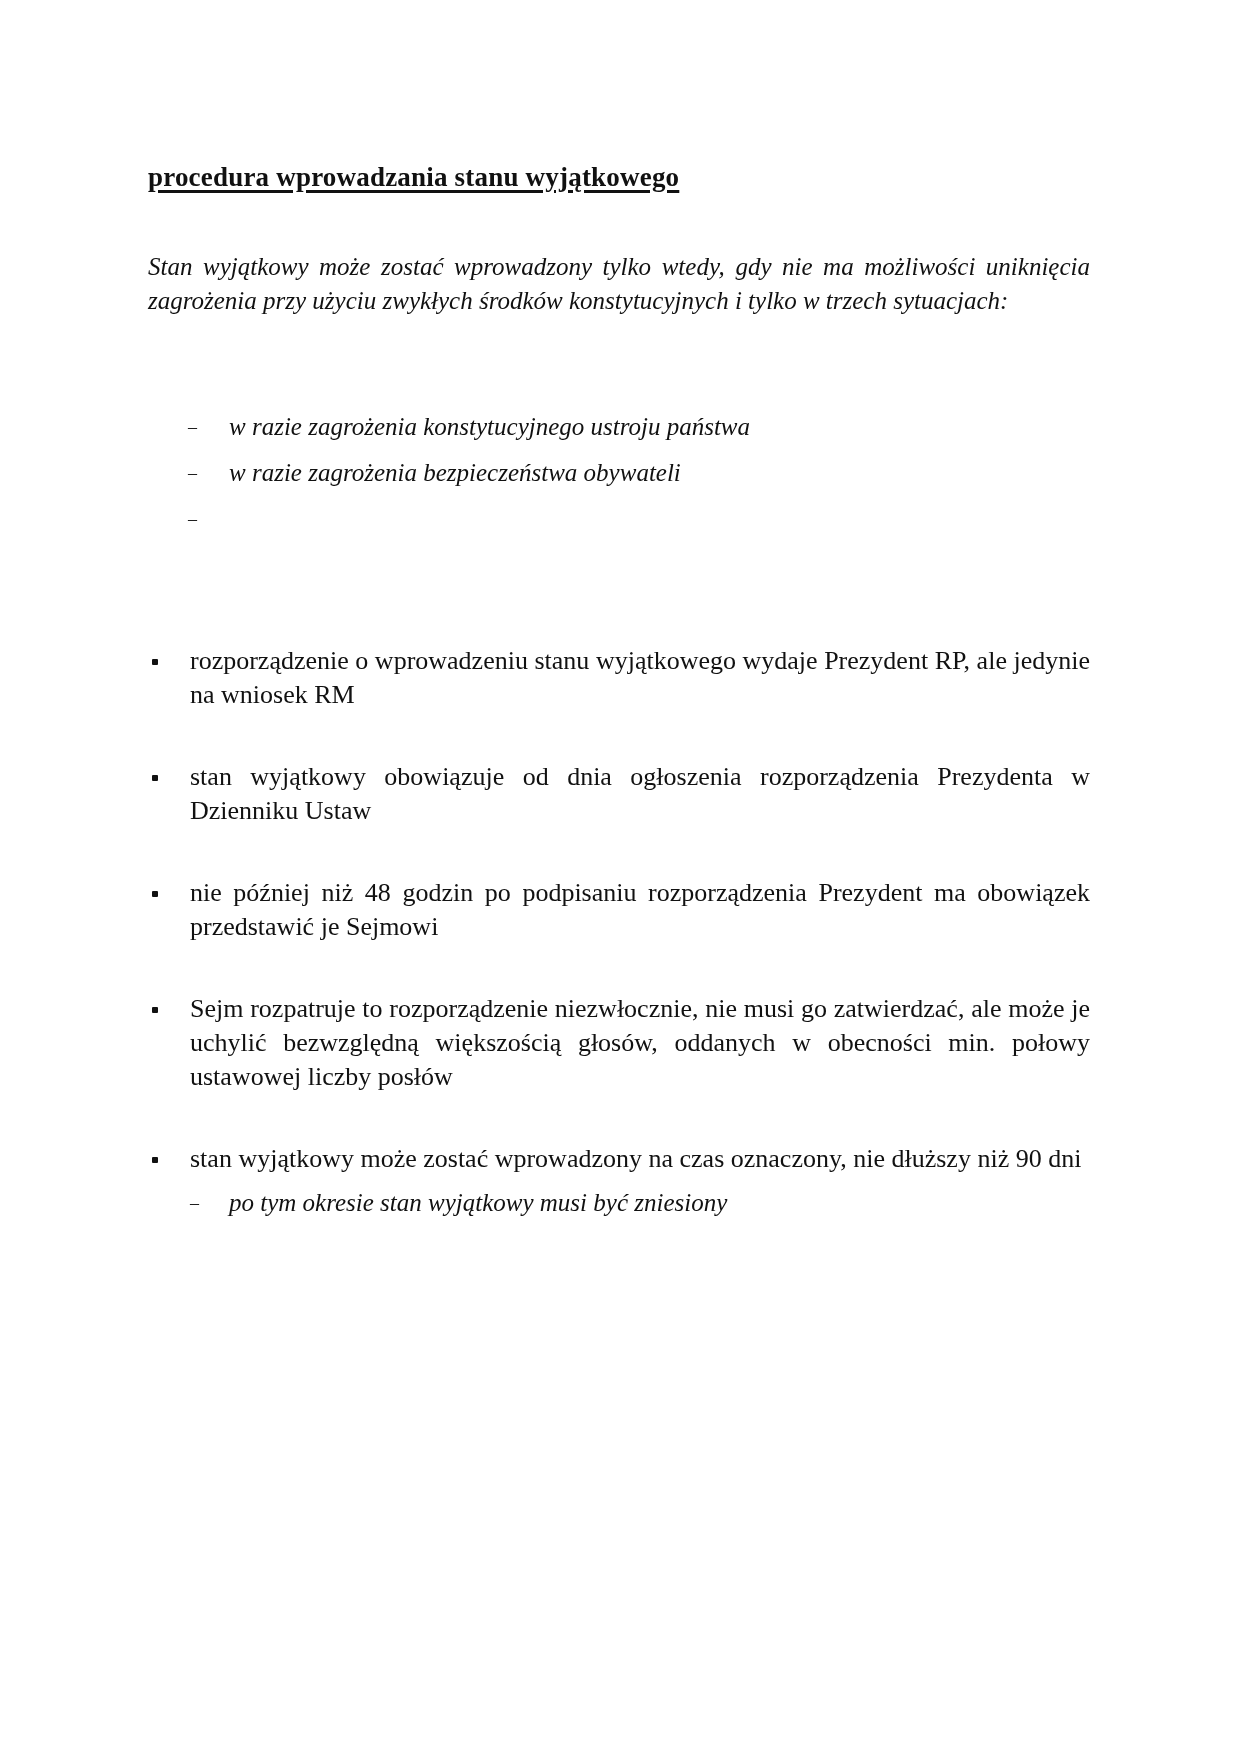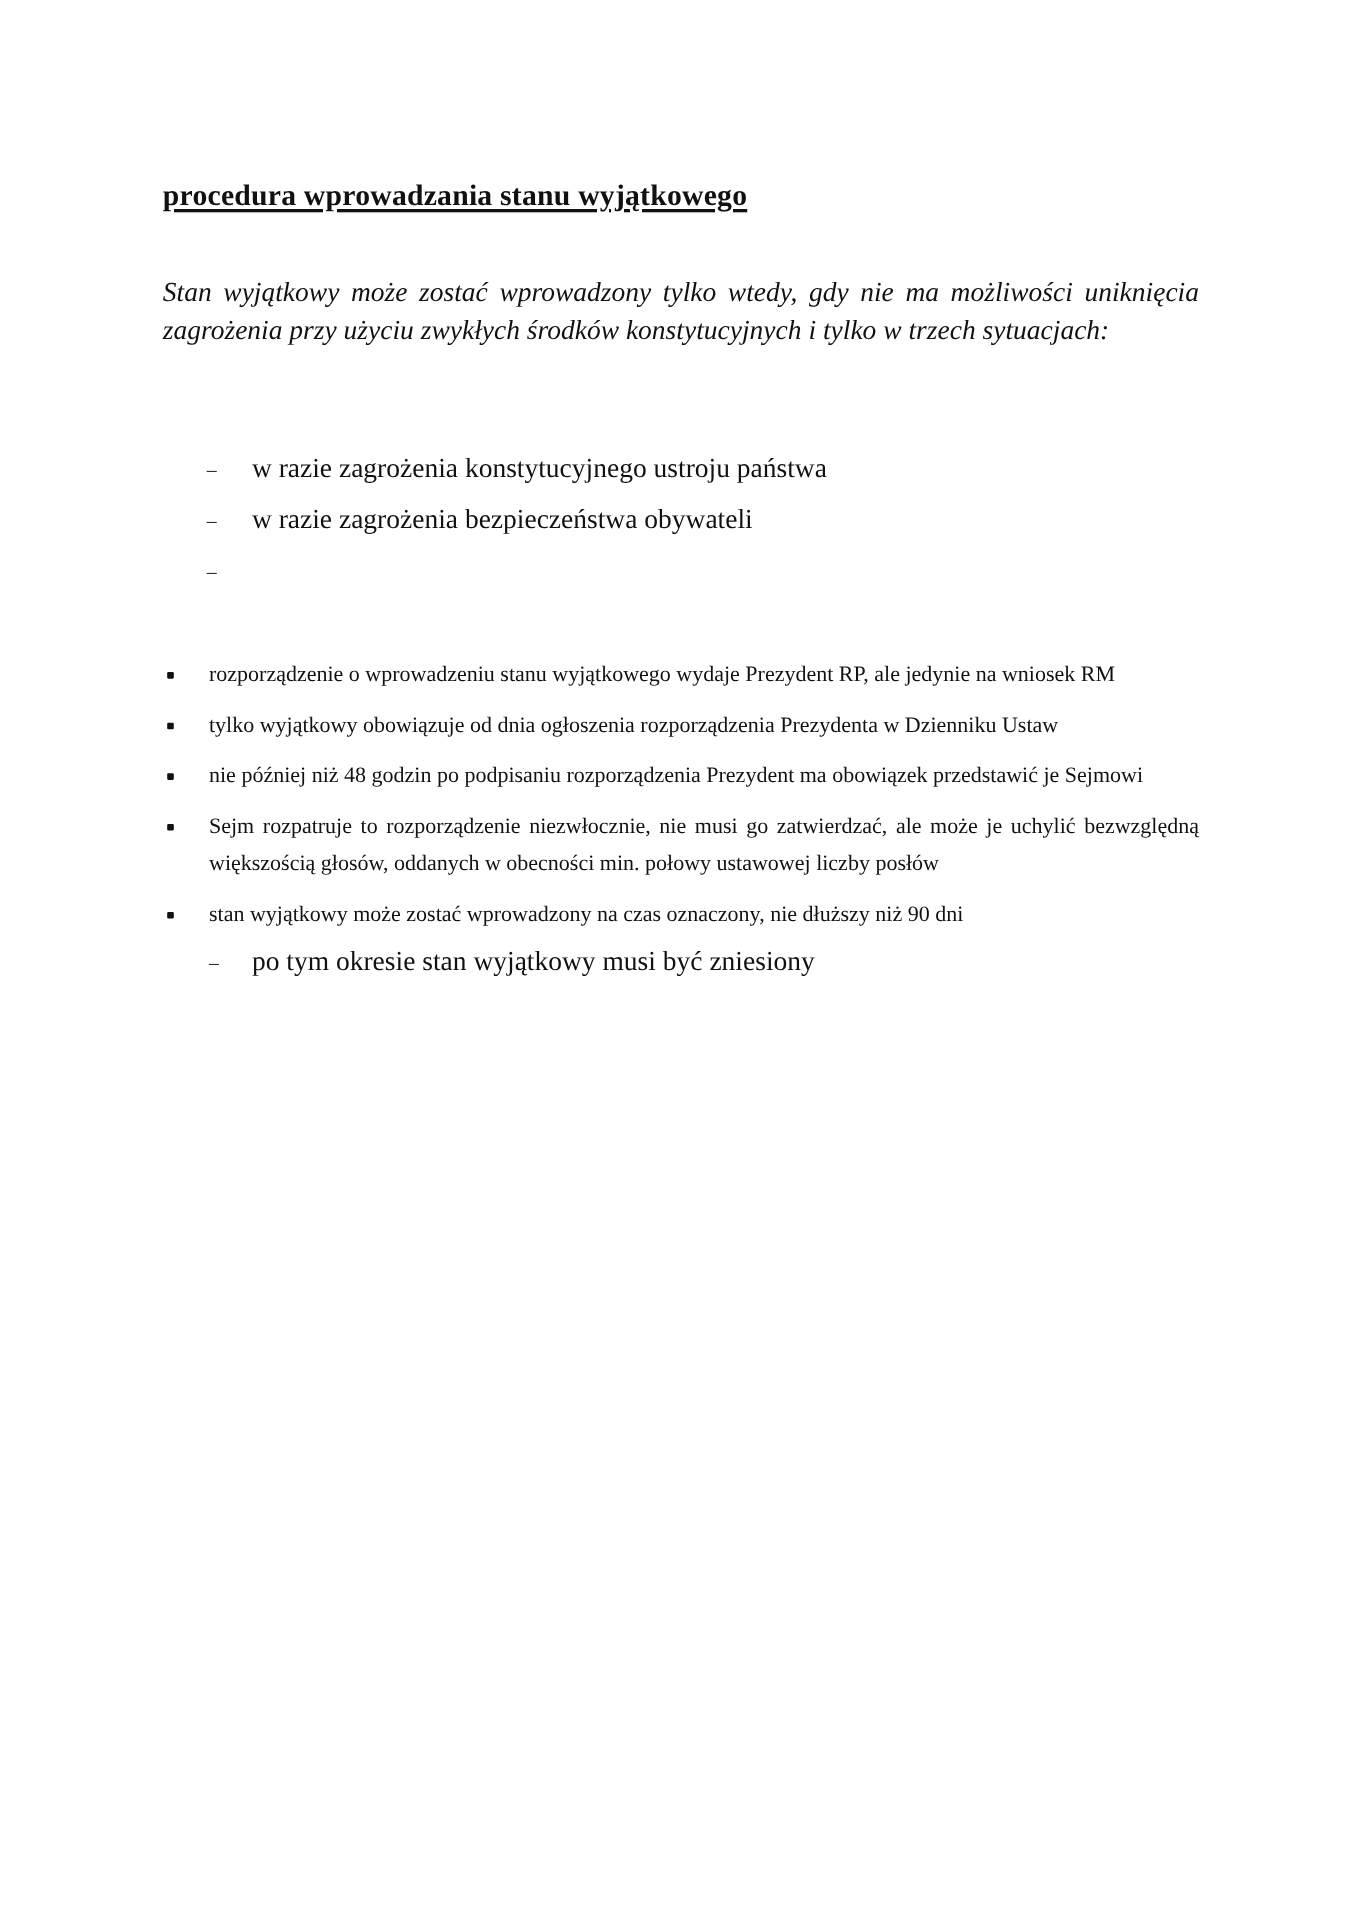--- a/index.html
+++ b/index.html
@@ -64,37 +64,39 @@
       left: 40px;
       top: 0;
       font-size: 18px;
       line-height: 34px;
     }
     .dash-text {
       position: absolute;
       left: 81px;
       top: 0;
       white-space: nowrap;
+      font-style: italic;
     }
     .bullet-list {
       position: absolute;
       left: 148px;
       top: 596px;
       width: 942px;
       margin: 0;
       padding: 0;
       list-style: none;
     }
     .bullet-item {
       position: relative;
       padding-left: 42px;
-      font-size: 20px;
+      font-size: 26px;
       line-height: 34px;
       text-align: justify;
       margin-bottom: 12px;
+      margin-top: 48px;
     }
     .bullet-dot {
       position: absolute;
       left: 4px;
       top: 15px;
       width: 6px;
       height: 6px;
       background: #111111;
       border-radius: 1px;
     }
@@ -139,21 +141,21 @@
     </li>
   </ul>
 
   <ul class="bullet-list">
     <li class="bullet-item">
       <span class="bullet-dot"></span>
       <span class="bullet-text">rozporządzenie o wprowadzeniu stanu wyjątkowego wydaje Prezydent RP, ale jedynie na wniosek RM</span>
     </li>
     <li class="bullet-item">
       <span class="bullet-dot"></span>
-      <span class="bullet-text">tylko wyjątkowy obowiązuje od dnia ogłoszenia rozporządzenia Prezydenta w Dzienniku Ustaw</span>
+      <span class="bullet-text">stan wyjątkowy obowiązuje od dnia ogłoszenia rozporządzenia Prezydenta w Dzienniku Ustaw</span>
     </li>
     <li class="bullet-item">
       <span class="bullet-dot"></span>
       <span class="bullet-text">nie później niż 48 godzin po podpisaniu rozporządzenia Prezydent ma obowiązek przedstawić je Sejmowi</span>
     </li>
     <li class="bullet-item">
       <span class="bullet-dot"></span>
       <span class="bullet-text">Sejm rozpatruje to rozporządzenie niezwłocznie, nie musi go zatwierdzać, ale może je uchylić bezwzględną większością głosów, oddanych w obecności min. połowy ustawowej liczby posłów</span>
     </li>
     <li class="bullet-item">

